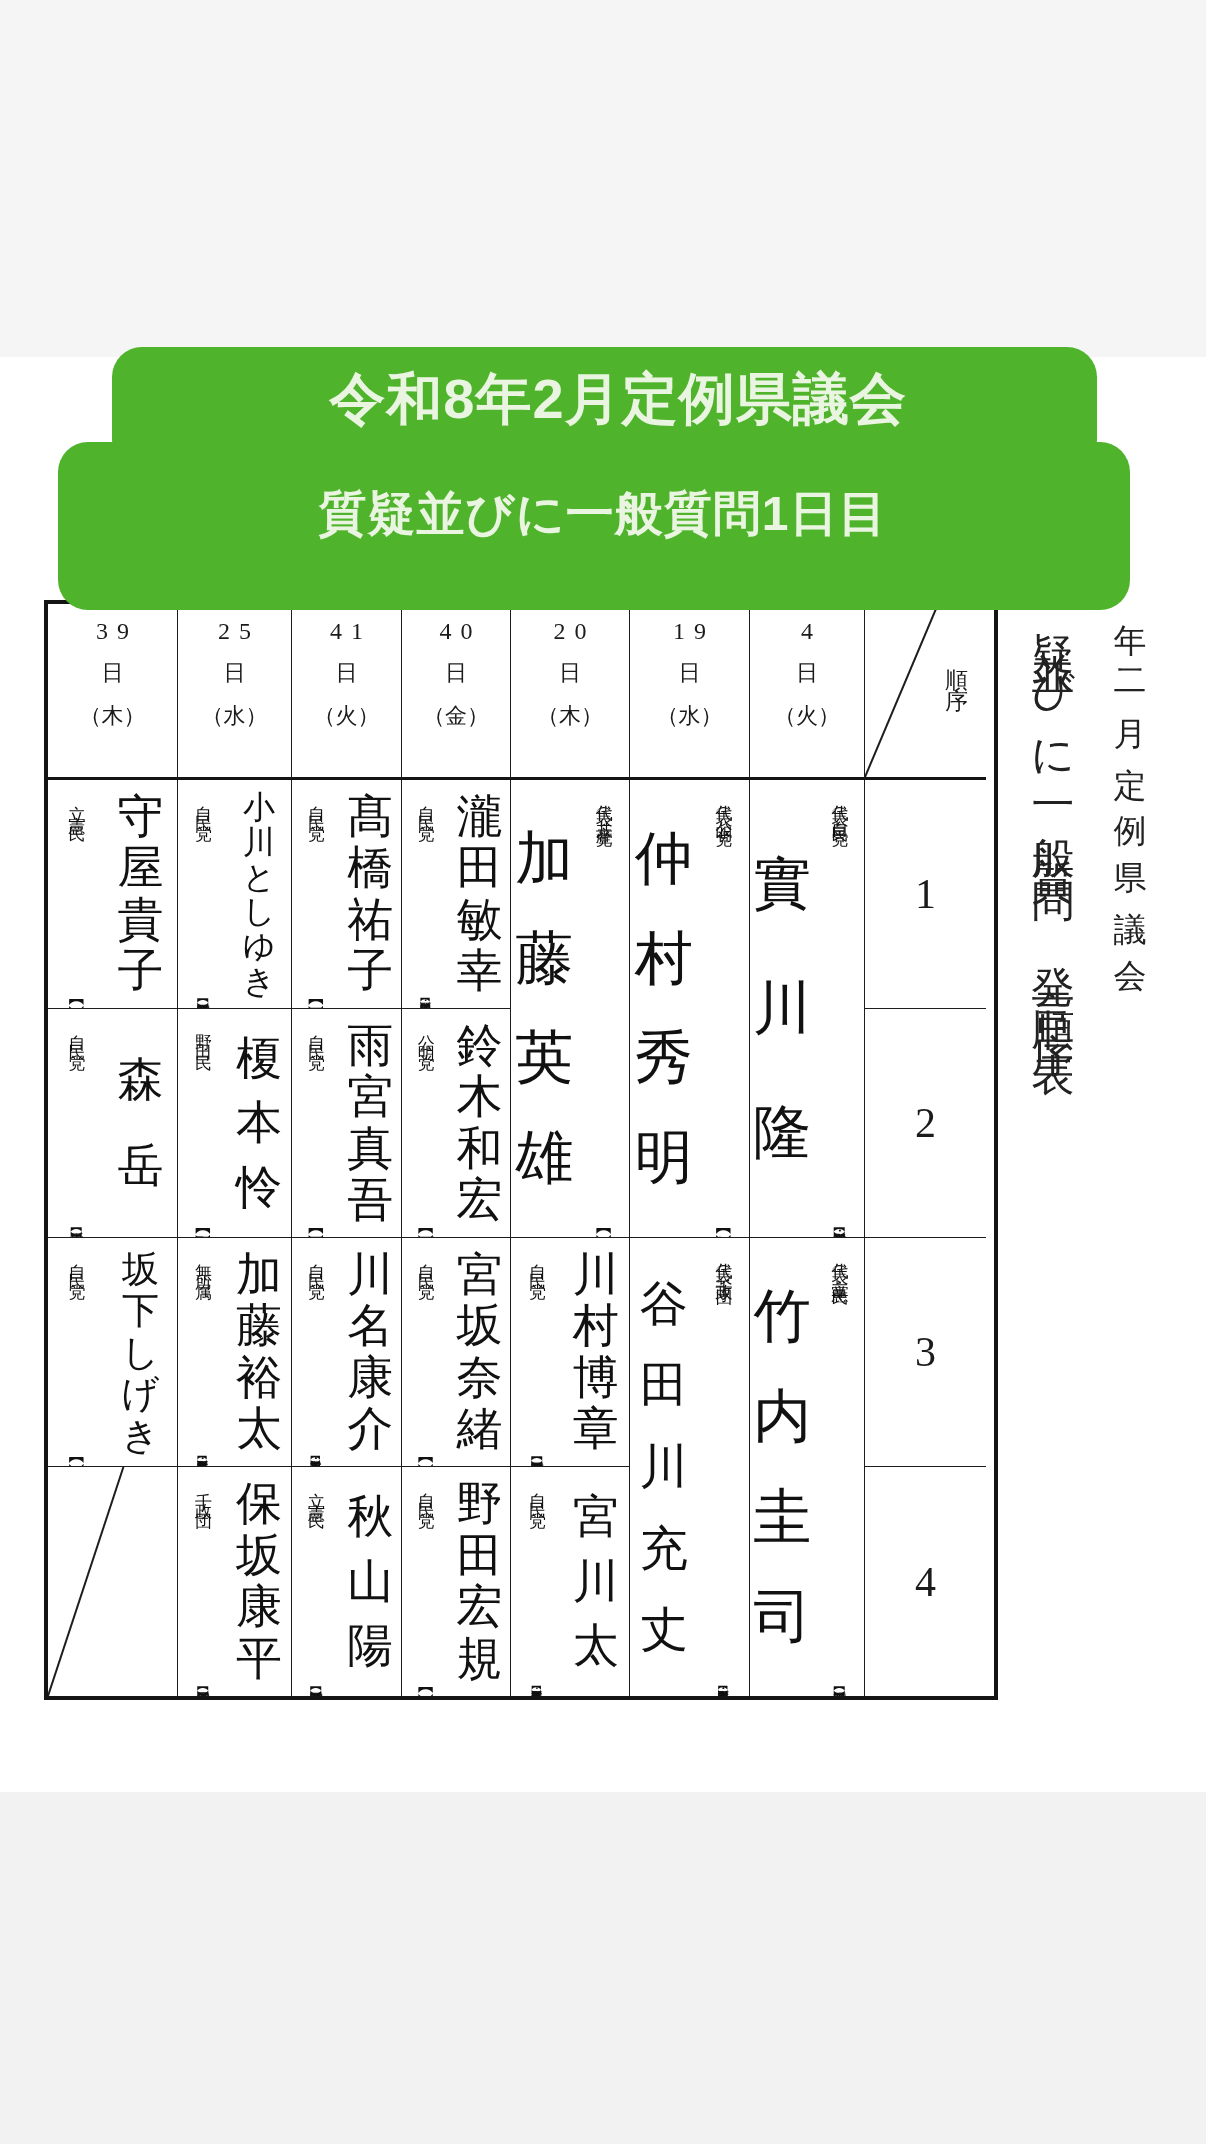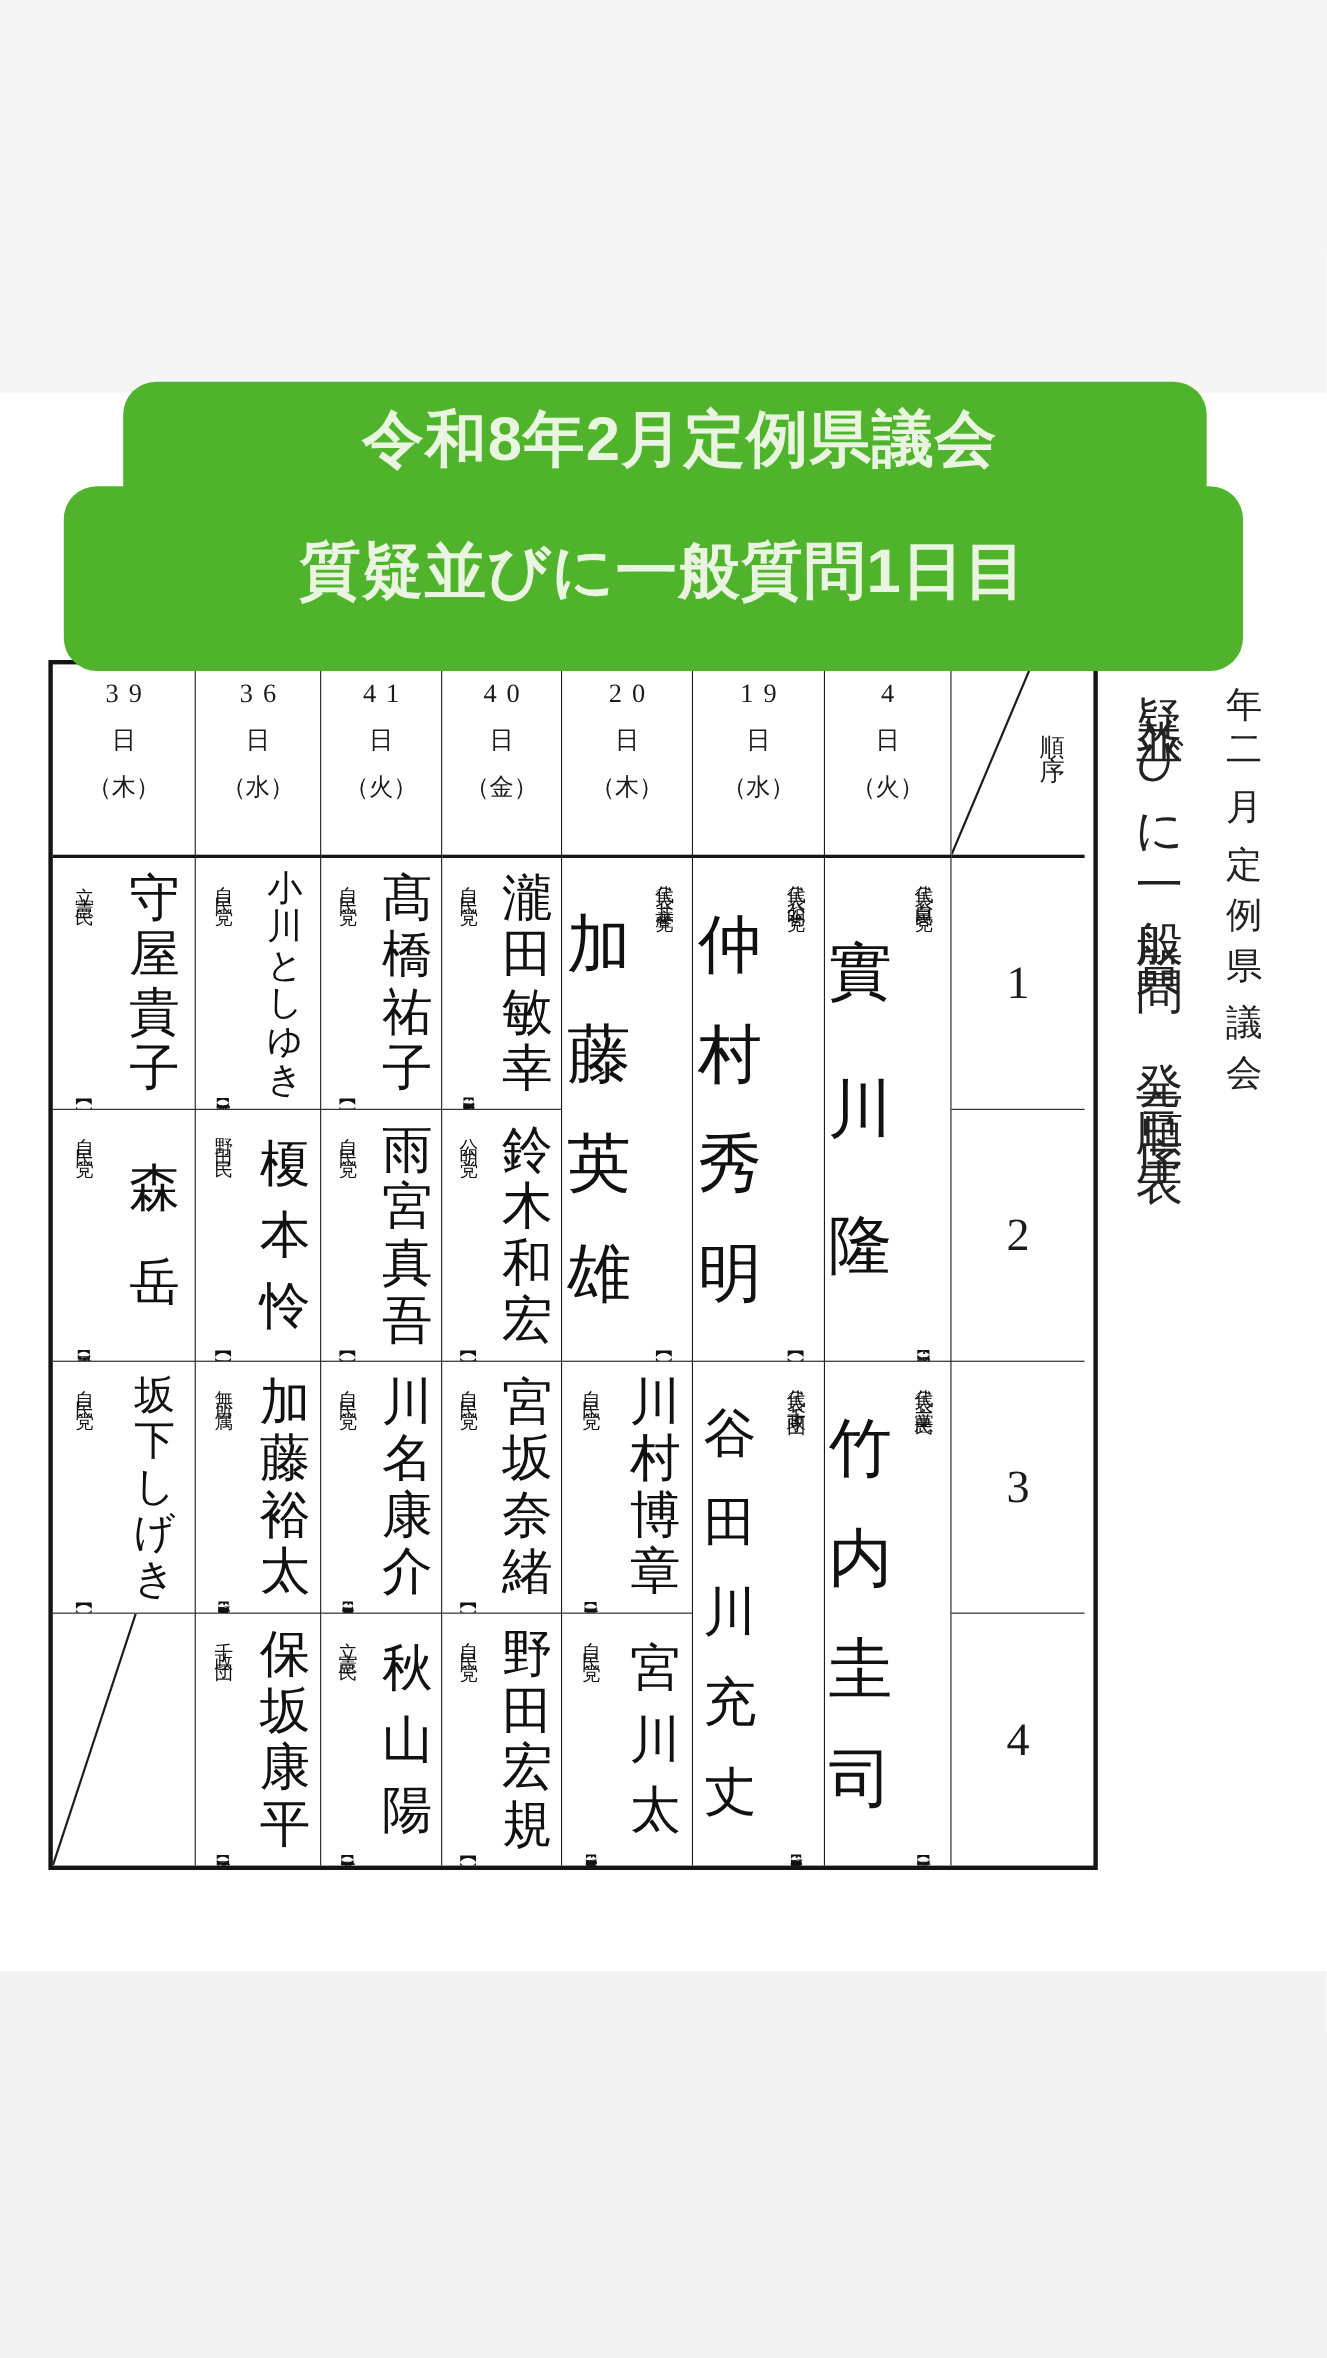--- a/index.html
+++ b/index.html
@@ -57,21 +57,21 @@
   
   .banner-rect{position:absolute;background:#4fb32b;border-radius:30px;z-index:5;}
   .banner-rect1{left:112px;top:347px;width:985px;height:123px;}
   .banner-rect2{left:58px;top:442px;width:1072px;height:168px;}
   .banner-text{
     position:absolute;z-index:6;width:100%;text-align:center;left:0;
     font-family:"Liberation Sans", sans-serif;font-weight:800;color:#e9f5e0;
     white-space:nowrap;letter-spacing:1px;
   }
   .banner-text1{top:362px;font-size:56px;padding-left:15px;}
-  .banner-text2{top:482px;font-size:56px;}
+  .banner-text2{top:482px;font-size:48px;}
 </style>
 </head>
 <body>
 
 <div class="band band-top"></div>
 <div class="band band-bottom"></div>
 
 <div class="vtitle vtitle-a">年二月定例県議会</div>
 <div class="vtitle vtitle-b">疑並びに一般質問　発言順序表</div>
 
@@ -79,21 +79,21 @@
 
   <div class="cell hd">
     <div class="dhd">
         <span class="dnum">39</span>
         <span>日</span>
         <span>（木）</span>
       </div>
   </div>
   <div class="cell hd">
     <div class="dhd">
-        <span class="dnum">36</span>
+        <span class="dnum">25</span>
         <span>日</span>
         <span>（水）</span>
       </div>
   </div>
   <div class="cell hd">
     <div class="dhd">
         <span class="dnum">41</span>
         <span>日</span>
         <span>（火）</span>
       </div>

